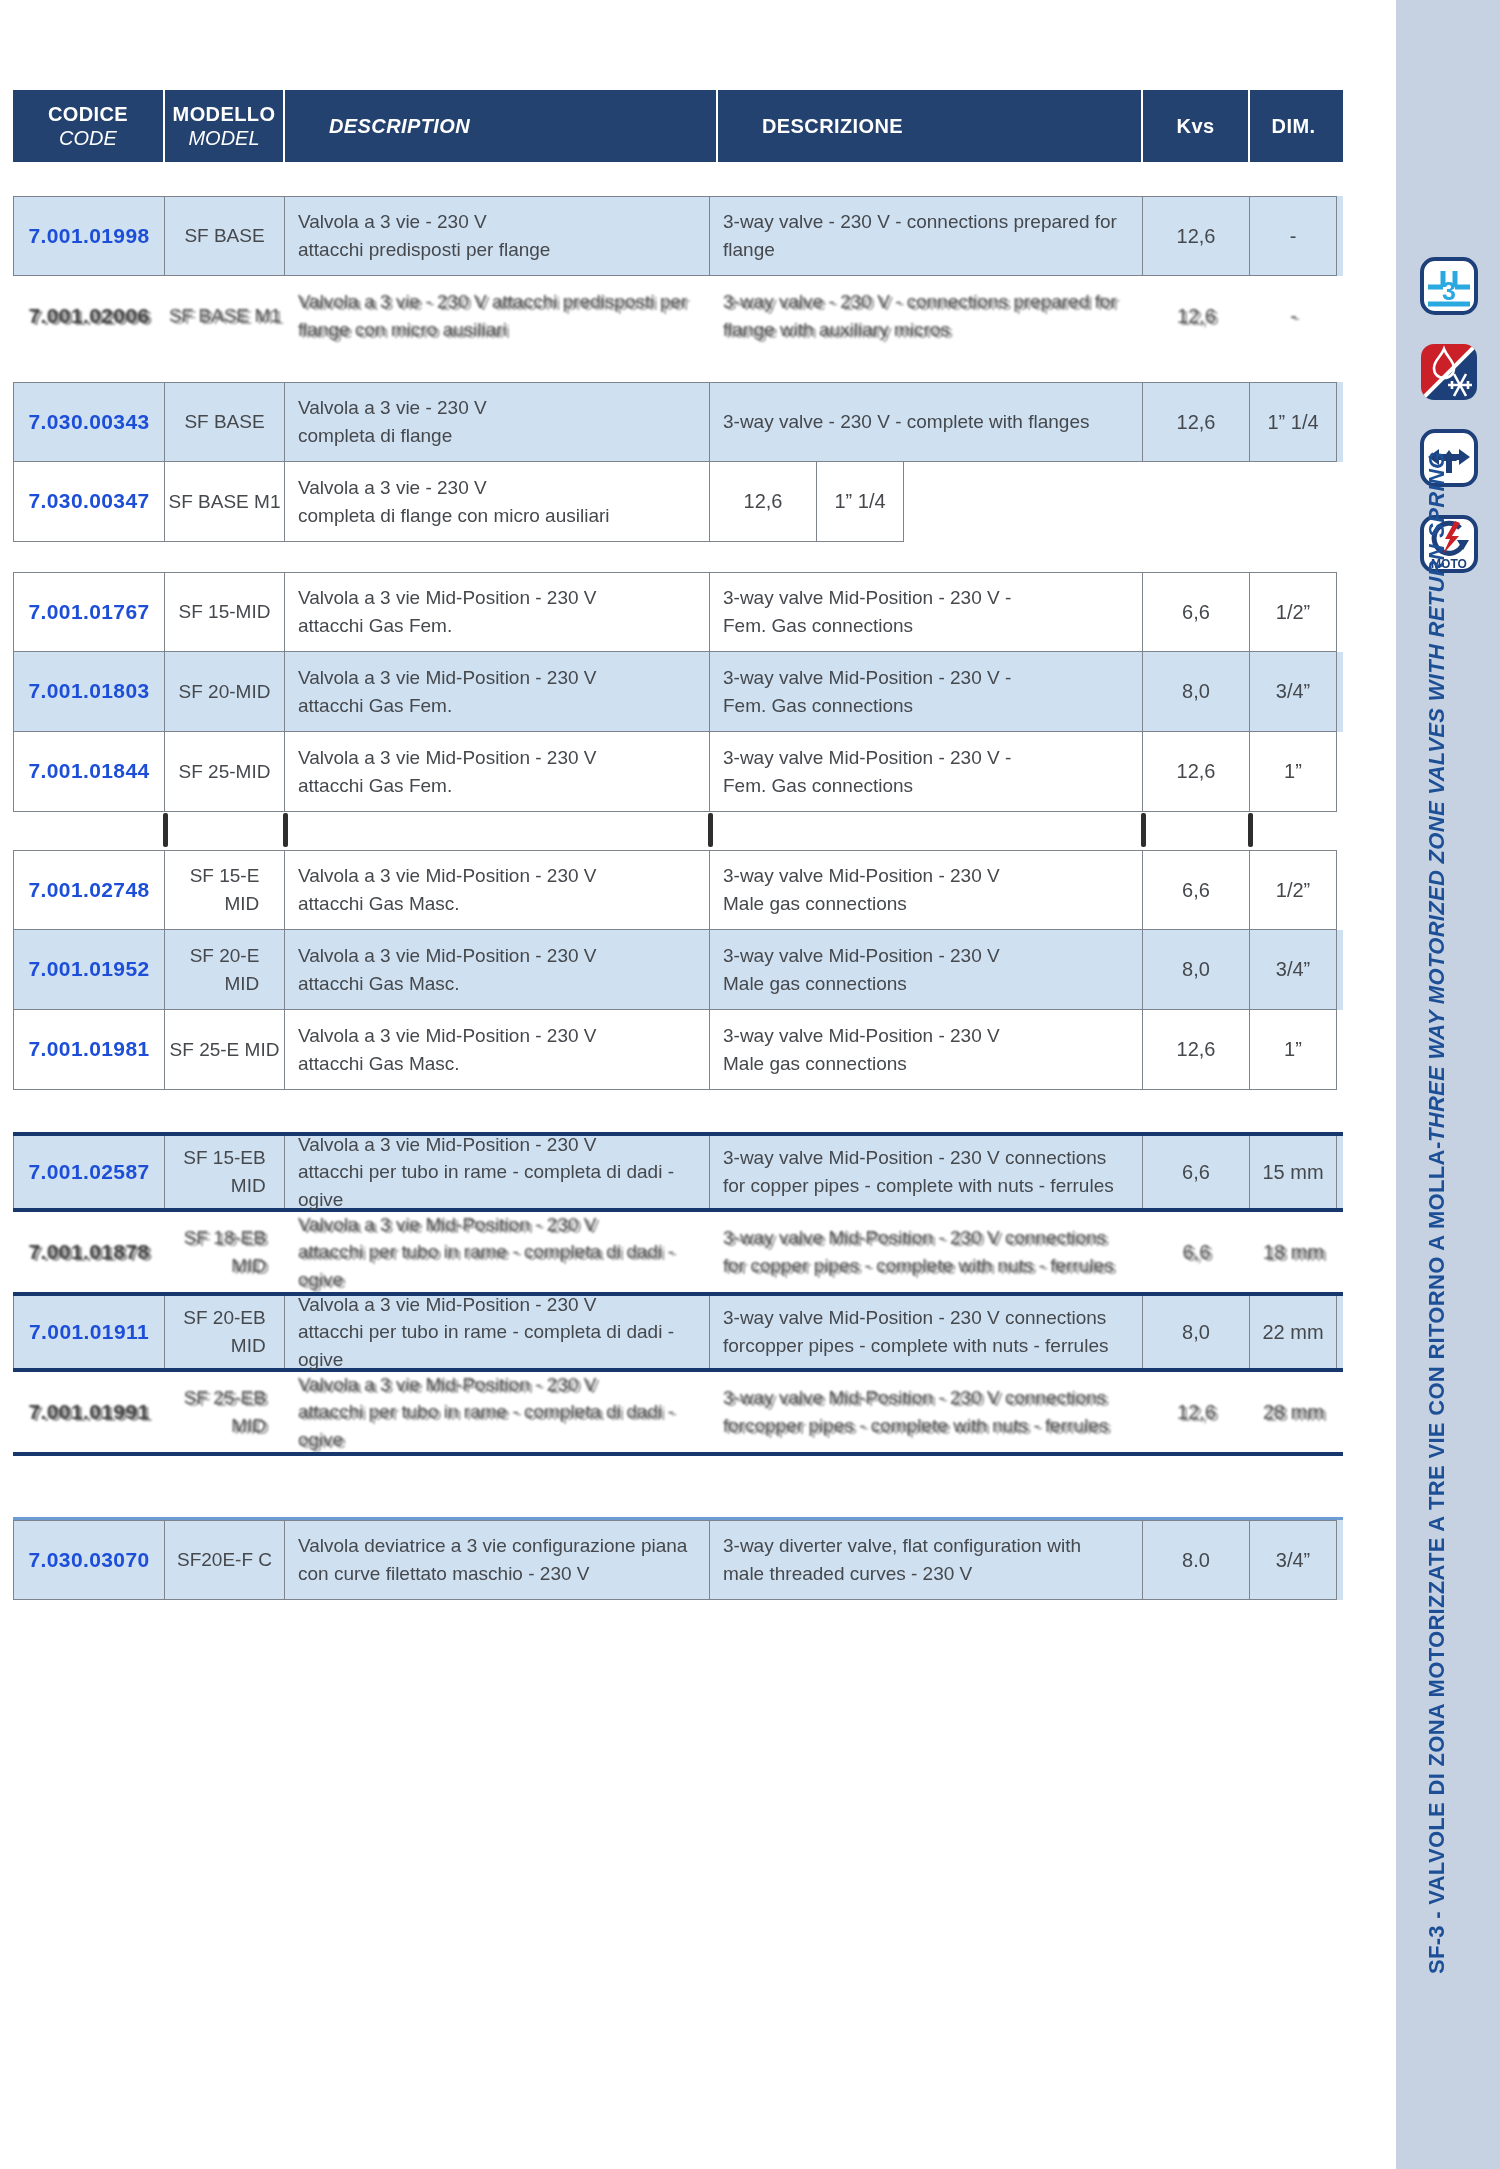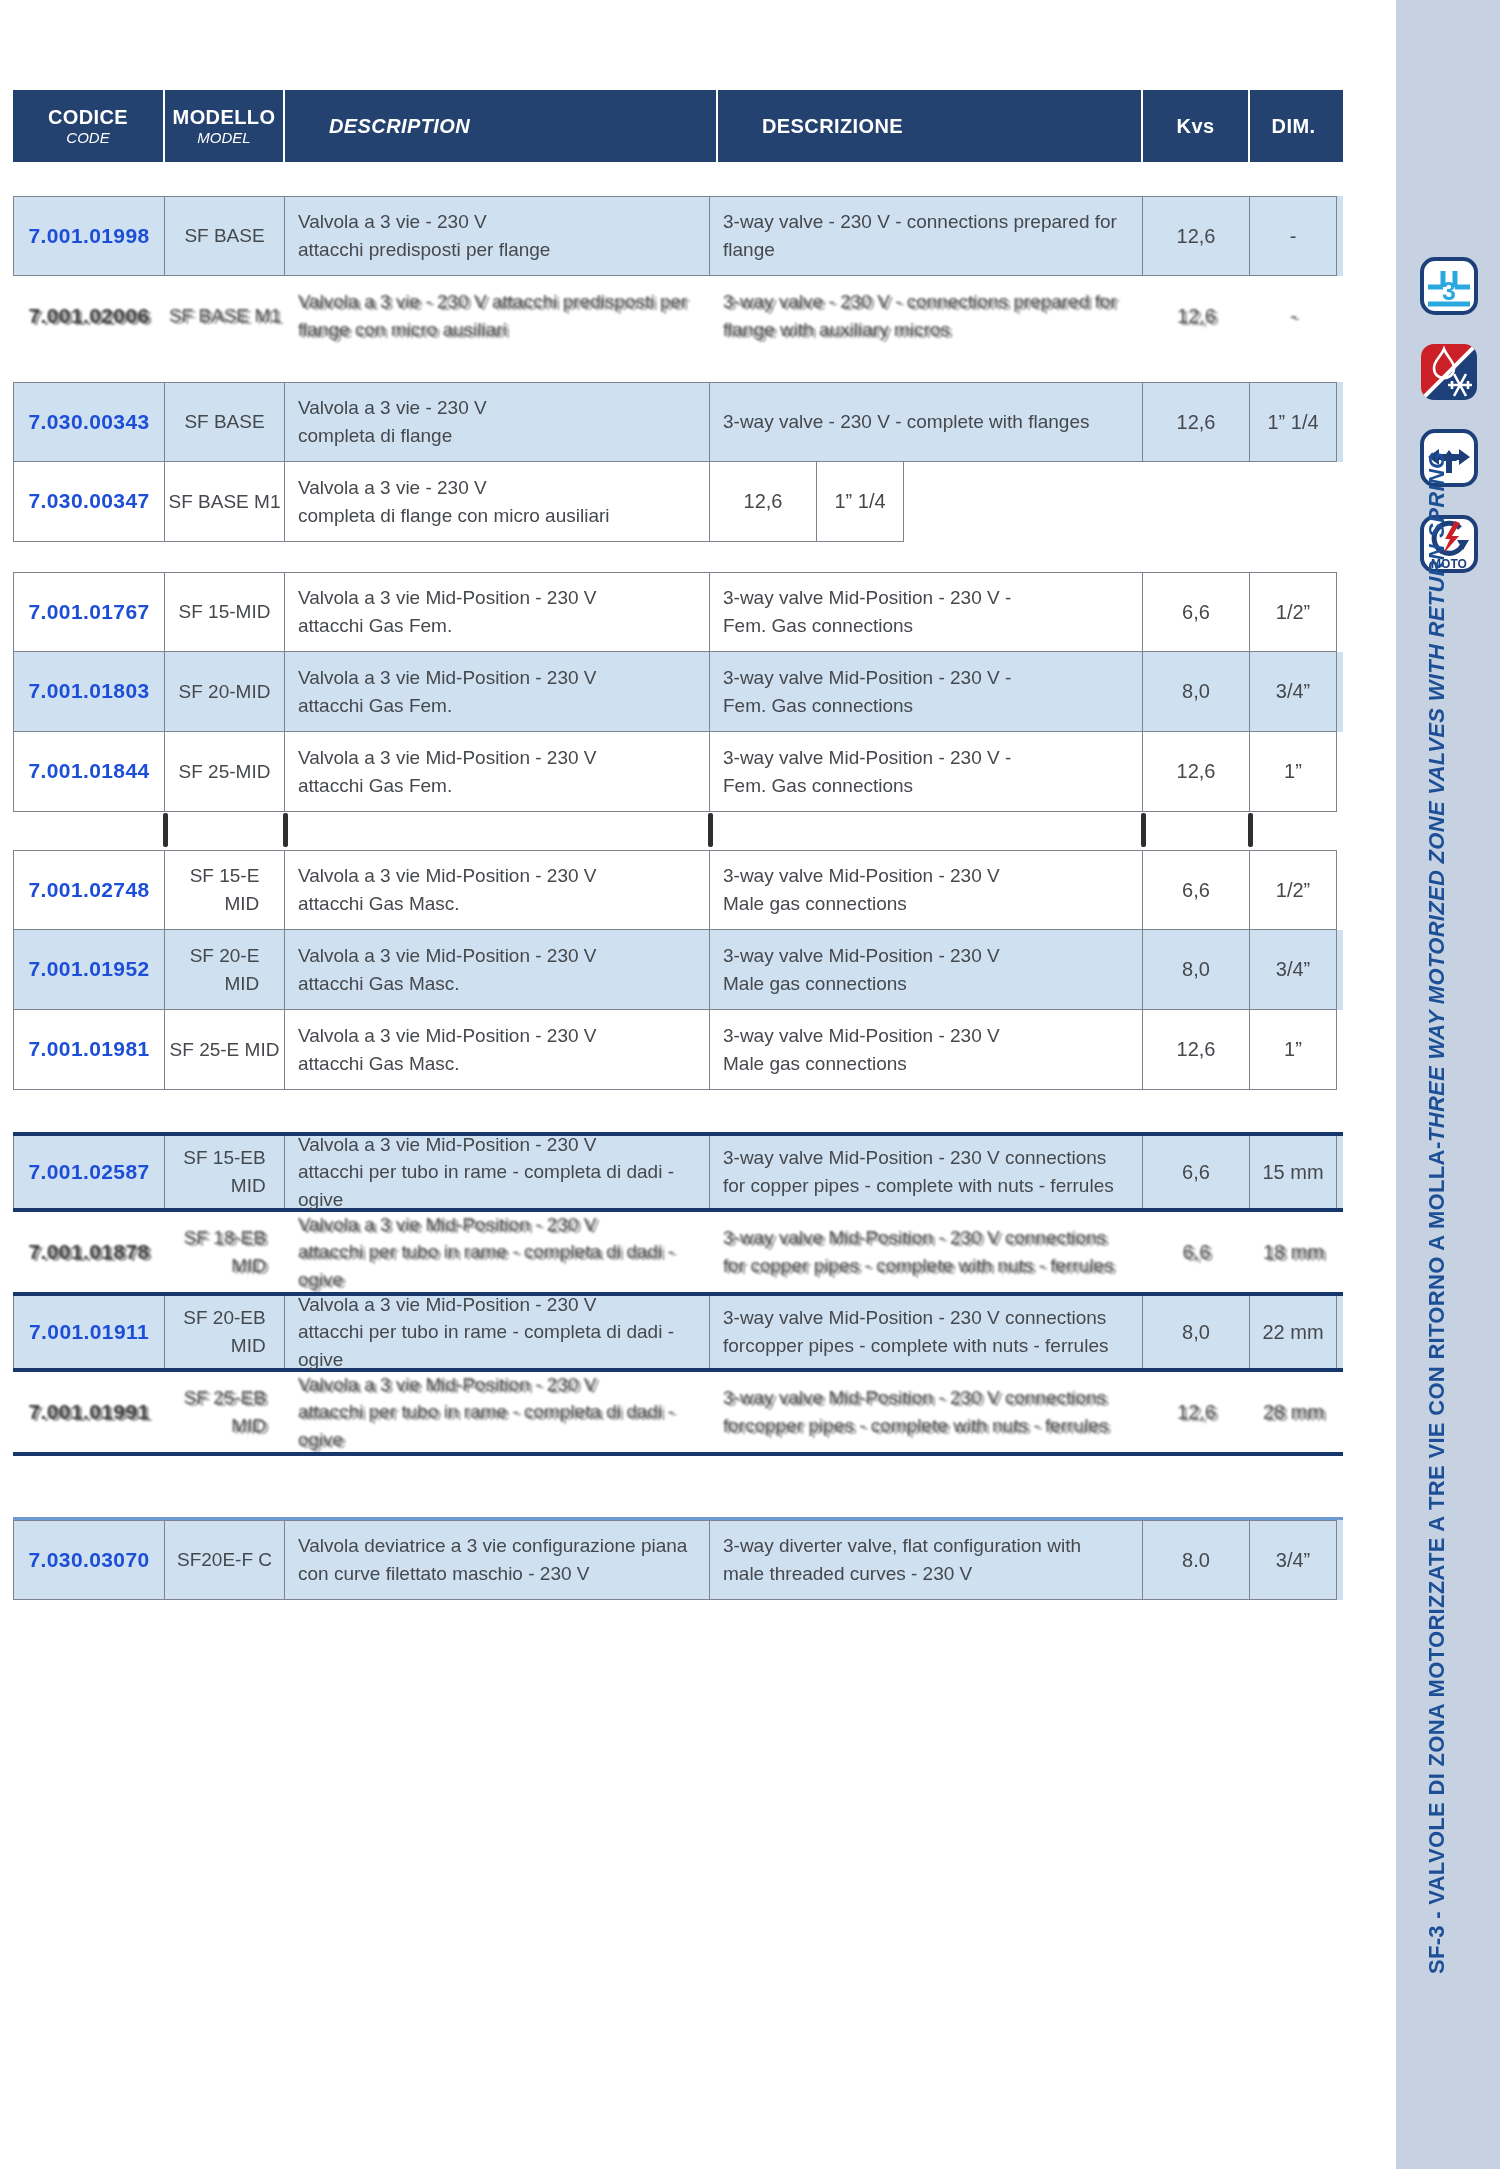--- a/index.html
+++ b/index.html
@@ -6,21 +6,21 @@
   body{width:1500px;height:2169px;background:#ffffff;position:relative;overflow:hidden;
        font-family:"Liberation Sans", sans-serif;}
 
   
   .tbl{position:absolute;left:13px;top:90px;width:1330px;}
   .thead{display:flex;height:72px;background:#24426f;}
   .th{box-sizing:border-box;color:#fff;display:flex;flex-direction:column;justify-content:center;
       border-right:2px solid #fff;line-height:1.2;}
   .th:last-child{border-right:none;}
   .th .l1{font-weight:bold;font-size:20px;letter-spacing:.4px;}
-  .th .l2{font-style:italic;font-size:15px;}
+  .th .l2{font-style:italic;font-size:20px;}
   .th.center{align-items:center;text-align:center;}
   .th.left{padding-left:44px;}
   .th .it{font-style:italic;}
 
   .w-code{width:152px;} .w-model{width:120px;} .w-it{width:425px;}
   .w-en{width:433px;} .w-kvs{width:107px;} .w-dim{width:87px;}
 
   .group{width:1330px;}
   .gA{margin-top:34px;} .gB{margin-top:26px;} .gC{margin-top:30px;}
   .gD{margin-top:0;} .gE{margin-top:42px;border-bottom:4px solid #16386c;}

